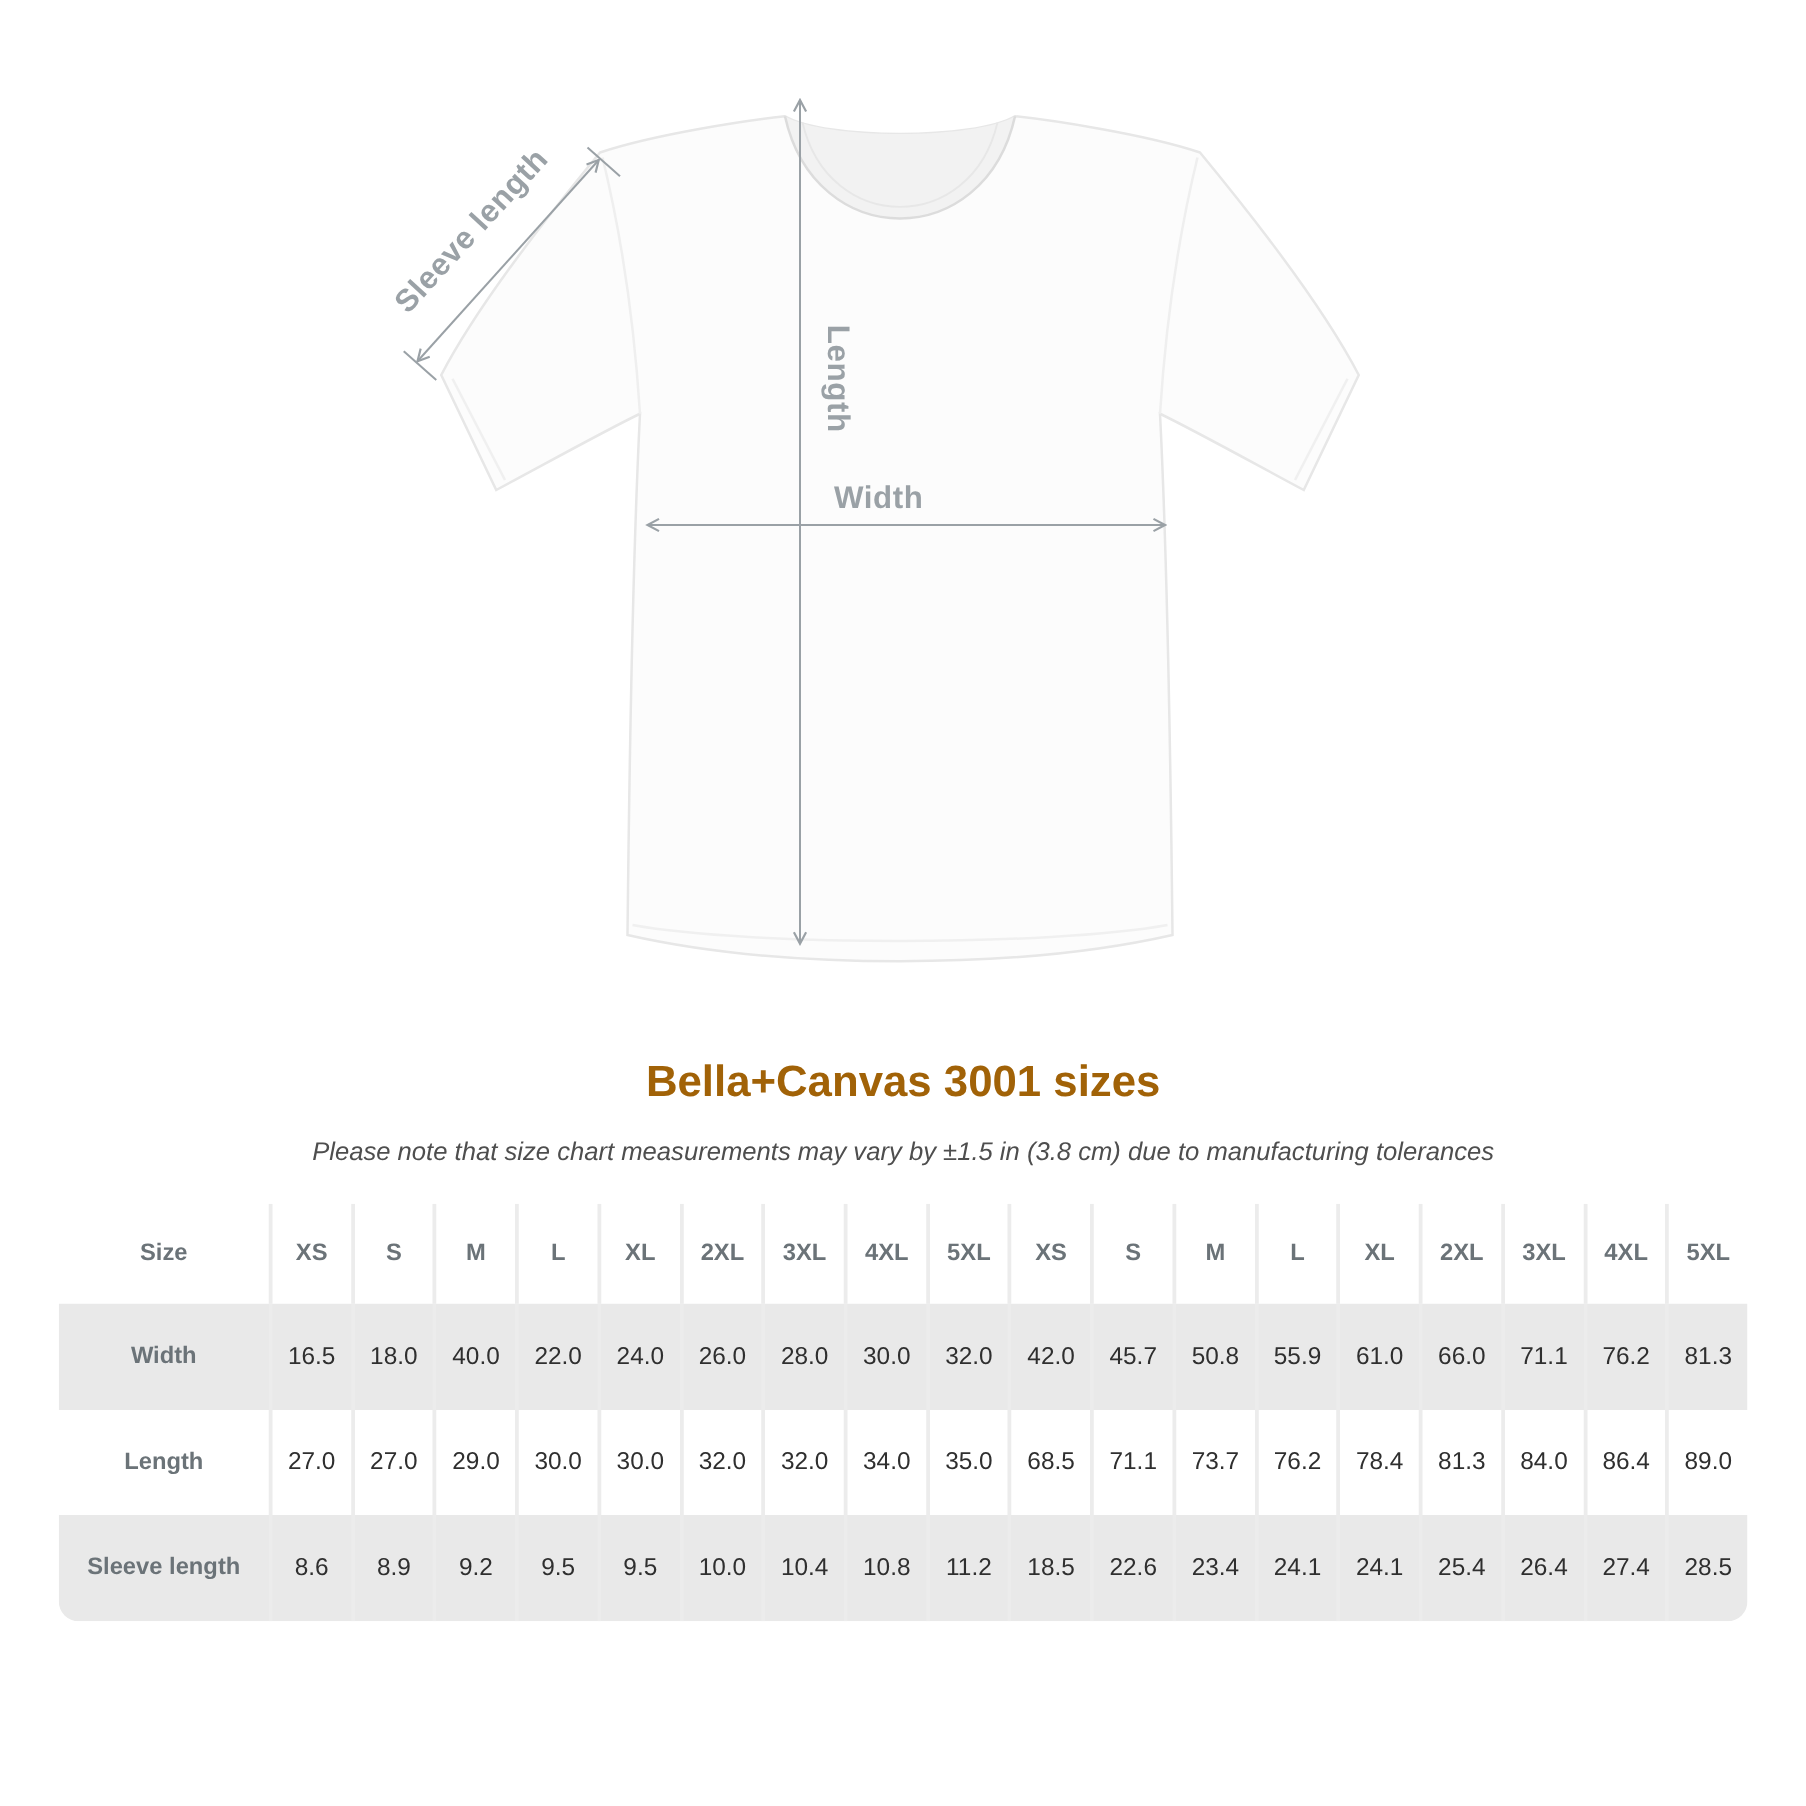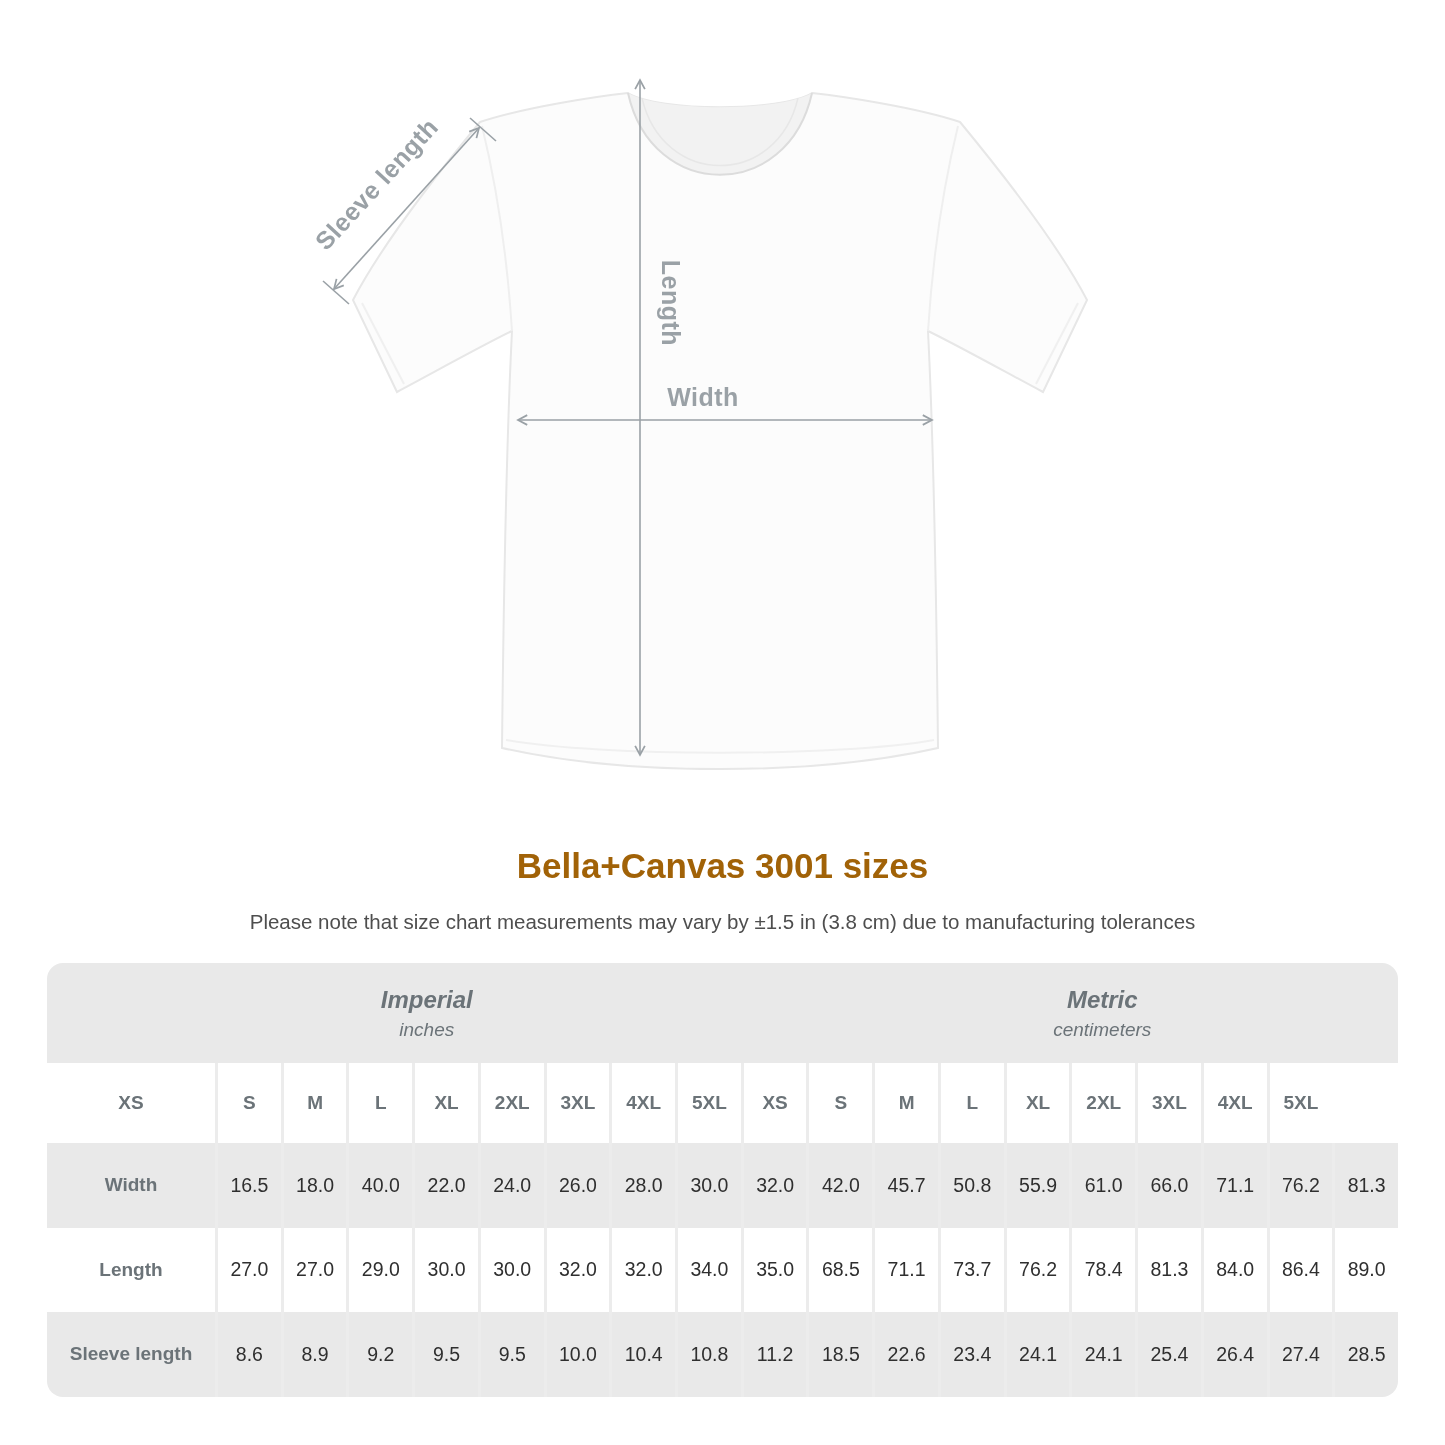--- a/index.html
+++ b/index.html
@@ -12,21 +12,21 @@
   .diagram{position:absolute;top:0;left:0;width:1445px;height:830px;}
   .dim-label{fill:#9aa1a6;font-family:"Liberation Sans",sans-serif;font-weight:bold;font-size:25px;letter-spacing:.5px;}
 
   
   .title{
     position:absolute;top:846px;left:0;width:100%;text-align:center;
     font-size:35px;font-weight:bold;color:#a16207;
   }
   .note{
     position:absolute;top:910px;left:0;width:100%;text-align:center;
-    font-size:20.5px;color:#4e4e4e;
+    font-size:20.5px;font-style:italic;color:#4e4e4e;
   }
 
   
   .tbl{
     position:absolute;left:47px;top:963px;width:1351px;
     border-radius:16px;overflow:hidden;background:#ffffff;
   }
   .row{display:grid;grid-template-columns:168px repeat(18,1fr);}
   .unit-row{height:100px;background:#e9e9e9;}
   .unit{display:flex;flex-direction:column;align-items:center;justify-content:center;gap:5px;}
@@ -95,32 +95,23 @@
   <text class="dim-label" x="383" y="190" text-anchor="middle" transform="rotate(-47.5 383 190)">Sleeve length</text>
   <text class="dim-label" x="662" y="303" text-anchor="middle" transform="rotate(90 662 303)">Length</text>
   <text class="dim-label" x="703" y="406" text-anchor="middle">Width</text>
 </svg>
 
 <div class="title">Bella+Canvas 3001 sizes</div>
 <div class="note">Please note that size chart measurements may vary by ±1.5 in (3.8 cm) due to manufacturing tolerances</div>
 
 <div class="tbl">
 
-  <div class="row unit-row">
-    <div class="unit unit-imperial">
-      <div class="unit-name">Imperial</div>
-      <div class="unit-sub">inches</div>
-    </div>
-    <div class="unit unit-metric">
-      <div class="unit-name">Metric</div>
-      <div class="unit-sub">centimeters</div>
-    </div>
-  </div>
 
   <div class="row size-row">
+    <div class="cell lbl">Size</div>
 
   <div class="cell head">XS</div>
       <div class="cell head">S</div>
       <div class="cell head">M</div>
       <div class="cell head">L</div>
       <div class="cell head">XL</div>
       <div class="cell head">2XL</div>
       <div class="cell head">3XL</div>
       <div class="cell head">4XL</div>
       <div class="cell head">5XL</div>

